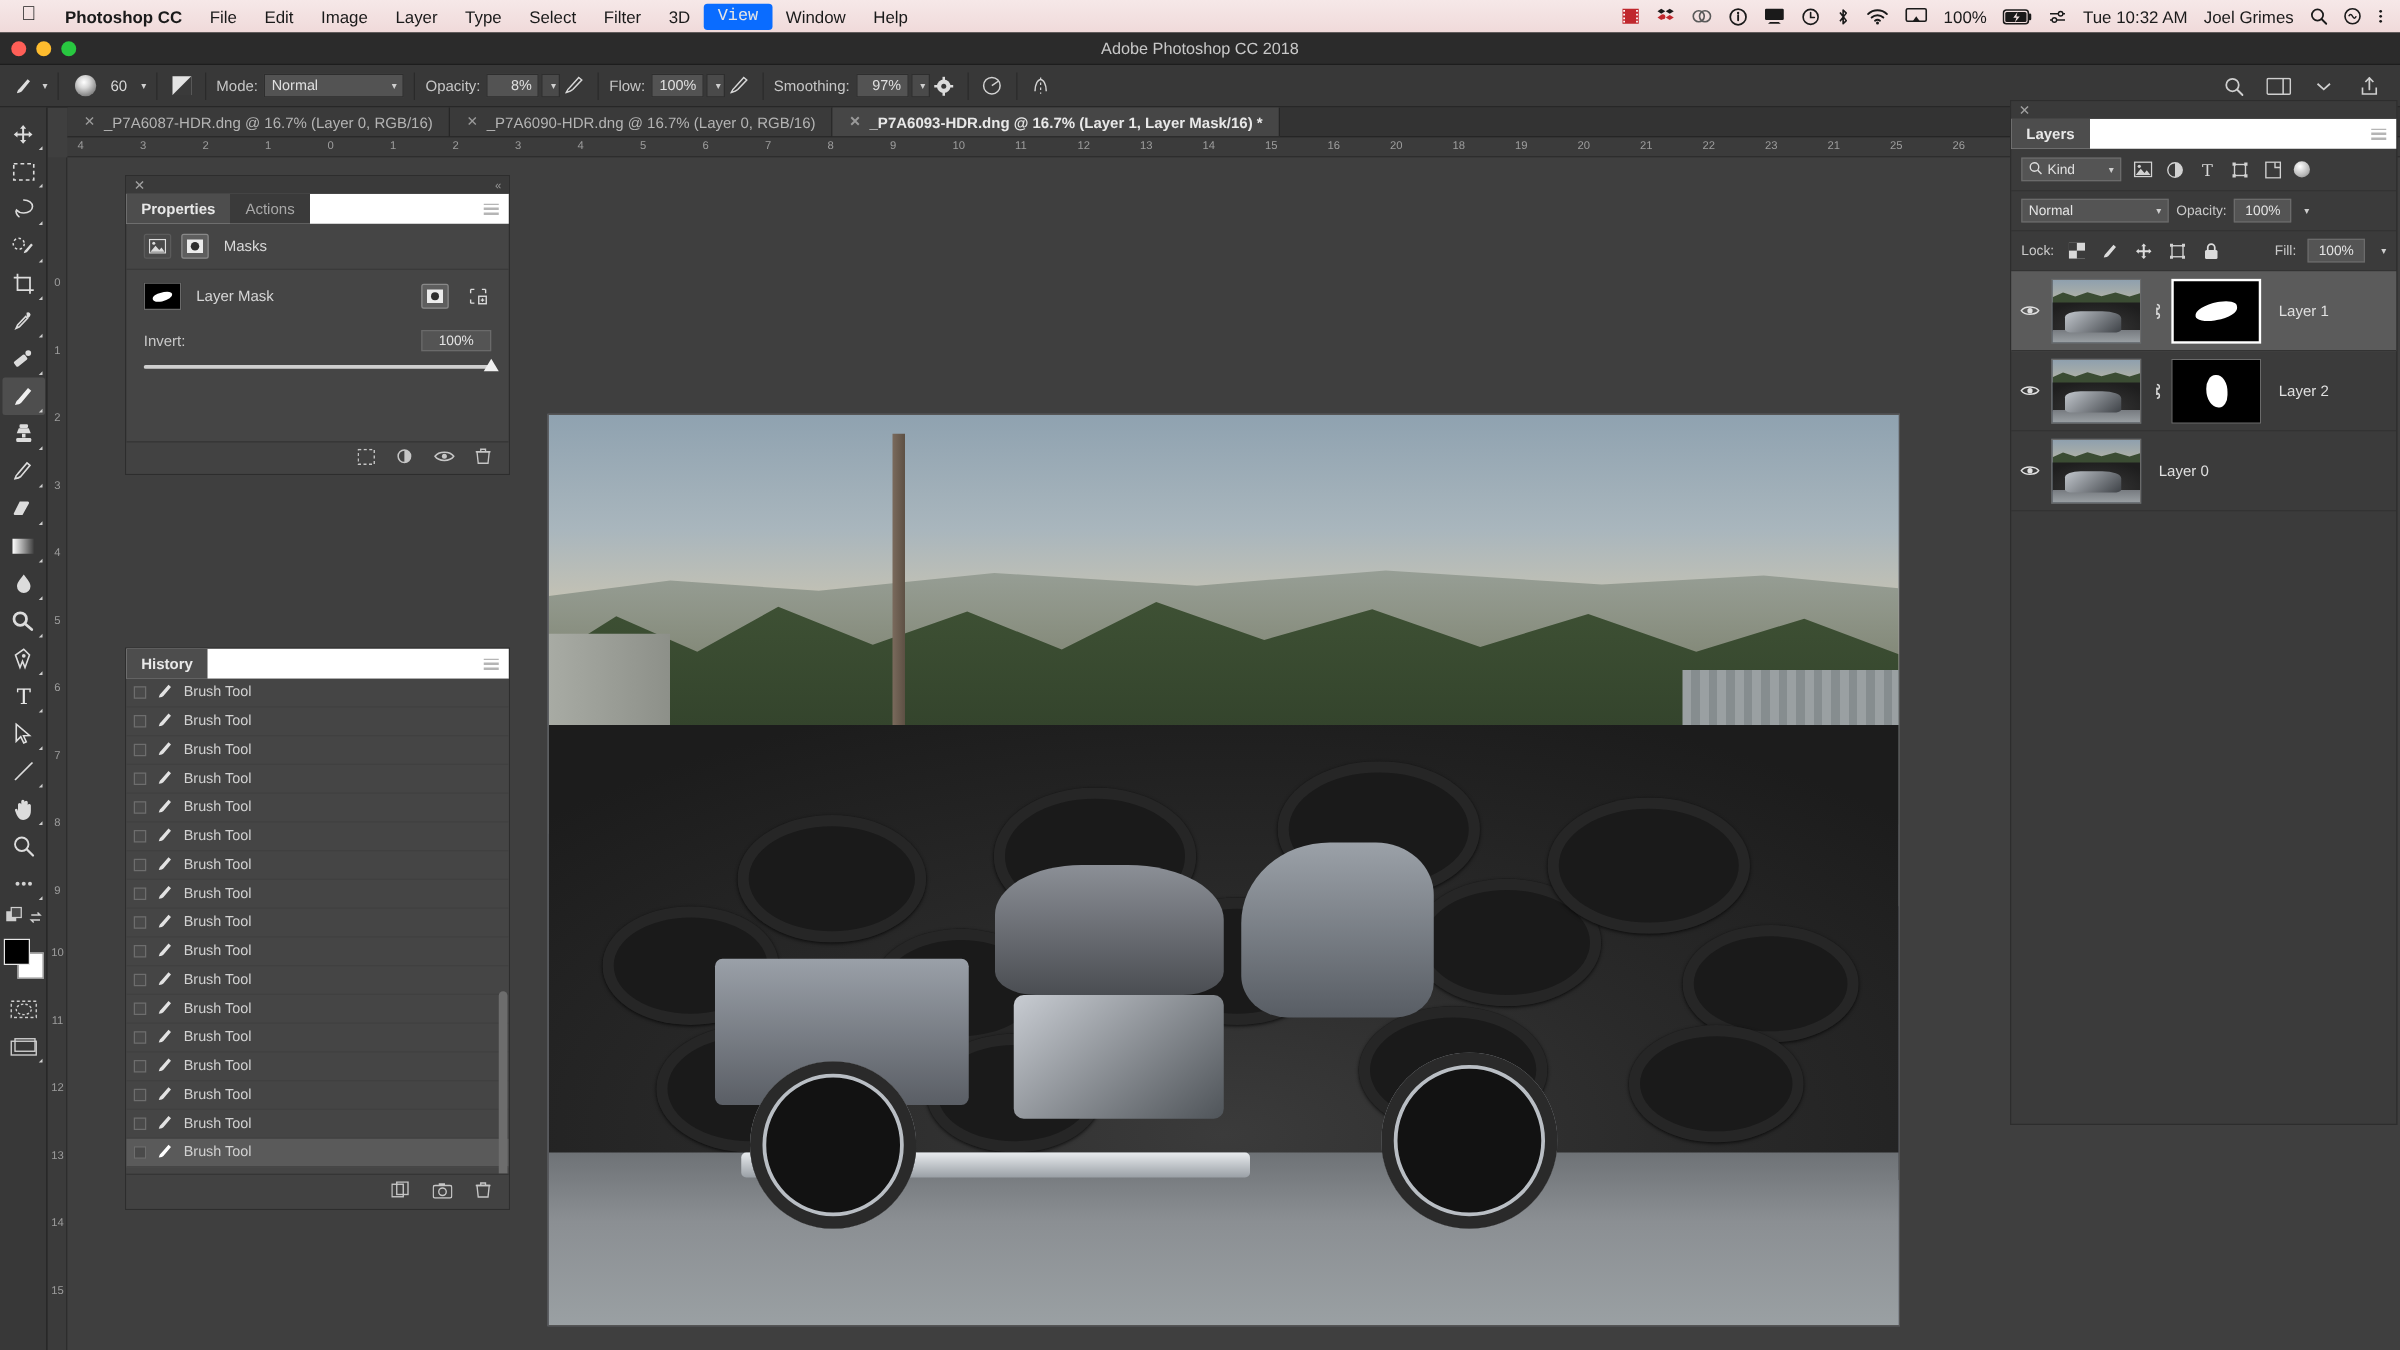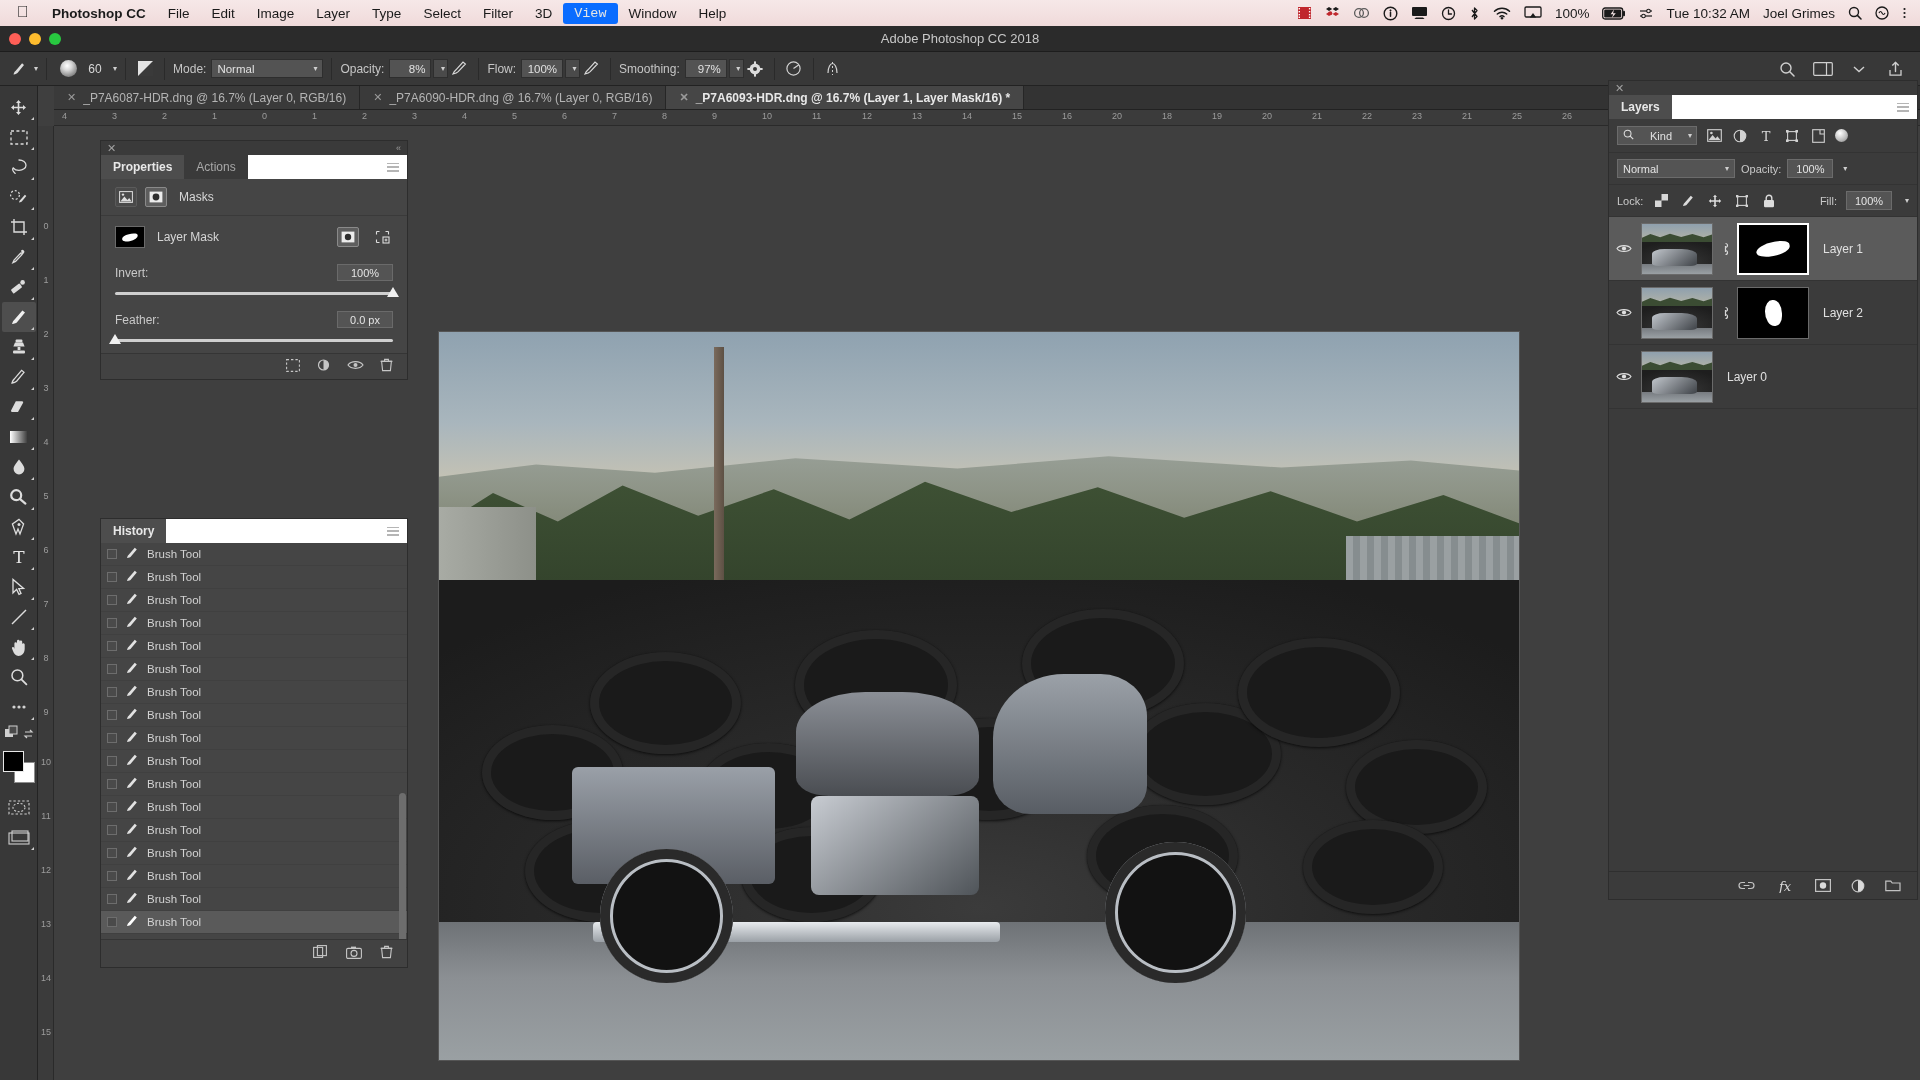--- a/index.html
+++ b/index.html
@@ -215,21 +215,21 @@
   .hist-item.sel { background:#5a5a5a; }
   .hist-chk { width:10px; height:10px; border:1px solid #6d6d6d; background:#4a4a4a; }
   .hist-footer { position:absolute; bottom:0; left:0; right:0; height:28px; background:#424242;
     border-top:1px solid #353535; display:flex; align-items:center; justify-content:flex-end; gap:18px; padding-right:14px; }
   .hist-scroll { position:absolute; right:1px; top: 250px; width:7px; height: 150px; background:#6d6d6d; border-radius:4px; }
 
   
   #layers-panel { left: 1608px; top: 80px; width: 310px; height: 820px; background: #3b3b3b; }
   .lay-filter { display:flex; align-items:center; gap:8px; padding: 7px 8px; border-bottom:1px solid #333; }
   .kind-sel { width: 80px; height: 19px; background:#545454; border:1px solid #6b6b6b;
-    display:flex; align-items:center; gap:16px; padding:0 5px; font-size:11px; color:#e0e0e0; }
+    display:flex; align-items:center; gap:4px; padding:0 5px; font-size:11px; color:#e0e0e0; }
   .lay-ficon { width:18px;height:18px;display:flex;align-items:center;justify-content:center;color:#d2d2d2; }
   .lay-toggle { width:13px;height:13px;border-radius:50%;
     background: radial-gradient(circle at 38% 32%, #fff, #b9b9b9 60%, #7b7b7b 100%); }
   .blend-row { display:flex; align-items:center; gap:6px; padding: 6px 8px; border-bottom:1px solid #333; }
   .blend-sel { width: 118px; height:19px; background:#545454; border:1px solid #6b6b6b;
     display:flex;align-items:center;justify-content:space-between;padding:0 5px;font-size:11px;color:#e4e4e4; }
   .op-lbl { font-size:11px; color:#c9c9c9; }
   .op-val { width:46px; height:19px; background:#545454;border:1px solid #6b6b6b;
     display:flex;align-items:center;justify-content:center;font-size:11px;color:#e4e4e4; }
   .lock-row { display:flex; align-items:center; gap:9px; padding: 6px 8px; border-bottom:1px solid #333; }
@@ -858,29 +858,20 @@
     </div>
     <div class="slider-row">
       <div class="slider-top">
         <span class="slider-lbl">Invert:</span>
         <span class="slider-val">100%</span>
       </div>
       <div class="track">
         <span class="knob" style="left:calc(100% - 6px)"></span>
       </div>
     </div>
-    <div class="slider-row" style="padding-top:14px">
-      <div class="slider-top">
-        <span class="slider-lbl">Feather:</span>
-        <span class="slider-val">0.0 px</span>
-      </div>
-      <div class="track">
-        <span class="knob" style="left:-6px"></span>
-      </div>
-    </div>
     <div class="prop-footer">
       <span><svg width="14" height="13" viewBox="0 0 14 13">
             <rect x="0.6" y="0.6" width="12.8" height="11.8" fill="none" stroke="#c6c6c6" stroke-width="1.1" stroke-dasharray="2.4 2"></rect>
           </svg></span>
       <span><svg width="15" height="14" viewBox="0 0 15 14">
             <circle cx="7.5" cy="7" r="5" fill="none" stroke="#c6c6c6" stroke-width="1.2"></circle>
             <path d="M7.5 2 A5 5 0 0 1 7.5 12 Z" fill="#c6c6c6"></path>
           </svg></span>
       <span><svg width="17" height="12" viewBox="0 0 17 12">
             <path d="M1 6 C4 1.6 13 1.6 16 6 C13 10.4 4 10.4 1 6 z" fill="none" stroke="#c6c6c6" stroke-width="1.2"></path>
@@ -1215,44 +1206,15 @@
       <span class="lthumb">
           <i class="sky2"></i>
           <i class="tr2"></i>
           <i class="pile2"></i>
           <i class="gr2"></i>
           <i class="mo2"></i>
         </span>
       <span class="lname">Layer 0</span>
     </div>
 
-    <div class="layers-footer">
-      <span class="lf-icon">
-          <svg width="17" height="11" viewBox="0 0 17 11">
-            <path d="M7 2.5 H4 a3 3 0 0 0 0 6 h3 M10 2.5 h3 a3 3 0 0 1 0 6 h-3 M5.6 5.5 h5.8" fill="none" stroke="#c2c2c2" stroke-width="1.2"></path>
-          </svg>
-        </span>
-      <span class="lf-icon">
-          <svg width="20" height="14" viewBox="0 0 20 14">
-            <text x="10" y="12" font-family="DejaVu Serif, serif" font-style="italic" font-size="13" fill="#dadada" text-anchor="middle">fx</text>
-          </svg>
-        </span>
-      <span class="lf-icon">
-          <svg width="16" height="13" viewBox="0 0 16 13">
-            <rect x="0.6" y="0.6" width="14.8" height="11.8" fill="none" stroke="#c2c2c2" stroke-width="1.2"></rect>
-            <circle cx="8" cy="6.5" r="3.2" fill="#dadada"></circle>
-          </svg>
-        </span>
-      <span class="lf-icon">
-          <svg width="14" height="14" viewBox="0 0 14 14">
-            <circle cx="7" cy="7" r="5.8" fill="none" stroke="#c2c2c2" stroke-width="1.2"></circle>
-            <path d="M7 1.2 A5.8 5.8 0 0 1 7 12.8 Z" fill="#dadada"></path>
-          </svg>
-        </span>
-      <span class="lf-icon">
-          <svg width="16" height="13" viewBox="0 0 16 13">
-            <path d="M0.8 11.6 V2.2 h5 l1.4 1.8 h7.8 v7.6 z" fill="none" stroke="#c2c2c2" stroke-width="1.2"></path>
-          </svg>
-        </span>
-    </div>
   </div>
 
 </div>
 
 </body></html>

